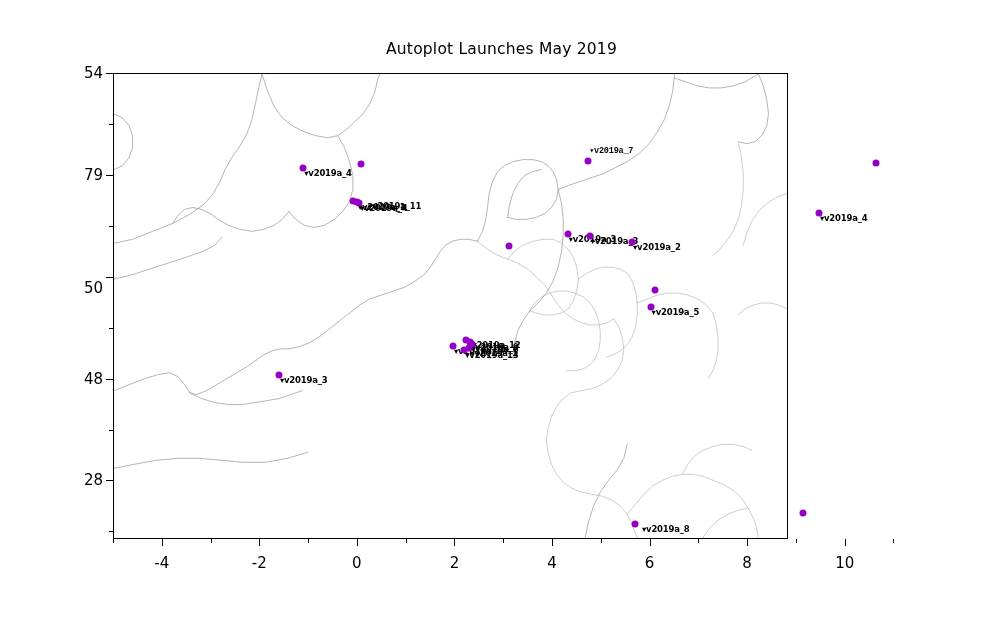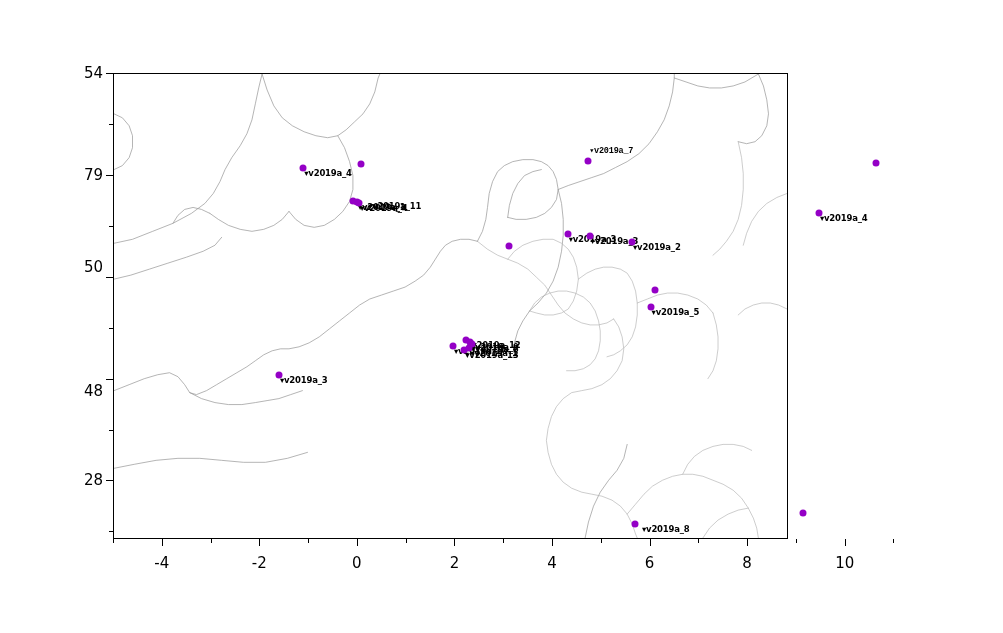--- a/index.html
+++ b/index.html
@@ -25,20 +25,21 @@
   .tick-x{position:absolute;width:1px;background:#000;}
   .tick-y{position:absolute;height:1px;background:#000;}
   .ticklabel-x{position:absolute;font-size:15px;color:#000;transform:translateX(-50%);}
   .ticklabel-y{position:absolute;font-size:15px;color:#000;transform:translateY(-50%);text-align:right;}
 </style>
 </head>
 <body>
 
 <div id="figure">
 
+  <div id="chart-title">Autoplot Launches May 2019</div>
 
   <div id="plot-area">
     <svg id="map-svg" viewBox="0 0 800 466" preserveAspectRatio="none">
       <g fill="none" stroke="#9a9a9a" stroke-width="0.8" stroke-linejoin="round" stroke-linecap="round">
 
         <path d="M0 170 L22 166 L46 158 L70 150 L92 140 L108 130 L118 120 L126 108 L132 96 L140 84 L150 72 L158 60 L164 46 L168 30 L172 14 L176 0"></path>
         <path d="M176 0 L182 16 L190 32 L200 44 L212 52 L226 58 L240 62 L254 64 L266 62 L276 56 L286 48 L296 40 L304 30 L310 18 L314 4 L316 0"></path>
         <path d="M266 62 L274 74 L280 88 L284 102 L284 116 L280 128 L272 138 L262 146 L250 152 L238 154 L226 152 L216 146 L208 138"></path>
         <path d="M208 138 L200 146 L190 152 L178 156 L164 158 L150 156 L136 152 L124 146 L114 140"></path>
         <path d="M0 206 L20 202 L42 196 L64 190 L86 184 L106 178 L120 172 L128 164"></path>
@@ -158,20 +159,20 @@
     <div class="tick-x" style="left: 844.707px; top: 539px; height: 7px;"></div>
     <div class="ticklabel-x" style="left: 844.707px; top: 554px;">10</div>
     <div class="tick-y" style="width: 4px; left: 109px; top: 531.361px;"></div>
     <div class="tick-y" style="width: 4px; left: 109px; top: 429.503px;"></div>
     <div class="tick-y" style="width: 4px; left: 109px; top: 327.645px;"></div>
     <div class="tick-y" style="width: 4px; left: 109px; top: 225.787px;"></div>
     <div class="tick-y" style="width: 4px; left: 109px; top: 123.929px;"></div>
     <div class="tick-y" style="width: 7px; left: 106px; top: 480.432px;"></div>
     <div class="ticklabel-y" style="left: 61px; width: 42px; top: 480.432px;">28</div>
     <div class="tick-y" style="width: 7px; left: 106px; top: 378.574px;"></div>
-    <div class="ticklabel-y" style="left: 61px; width: 42px; top: 378.574px; margin-top: 12px;">48</div>
+    <div class="ticklabel-y" style="left: 61px; width: 42px; top: 378.574px;">48</div>
     <div class="tick-y" style="width: 7px; left: 106px; top: 276.716px;"></div>
-    <div class="ticklabel-y" style="left: 61px; width: 42px; top: 267px;">50</div>
+    <div class="ticklabel-y" style="left: 61px; width: 42px; top: 288px;">50</div>
     <div class="tick-y" style="width: 7px; left: 106px; top: 174.858px;"></div>
     <div class="ticklabel-y" style="left: 61px; width: 42px; top: 174.858px;">79</div>
     <div class="tick-y" style="width: 7px; left: 106px; top: 73px;"></div>
     <div class="ticklabel-y" style="left: 61px; width: 42px; top: 73px;">54</div>
   </div>
 
 </body></html>

